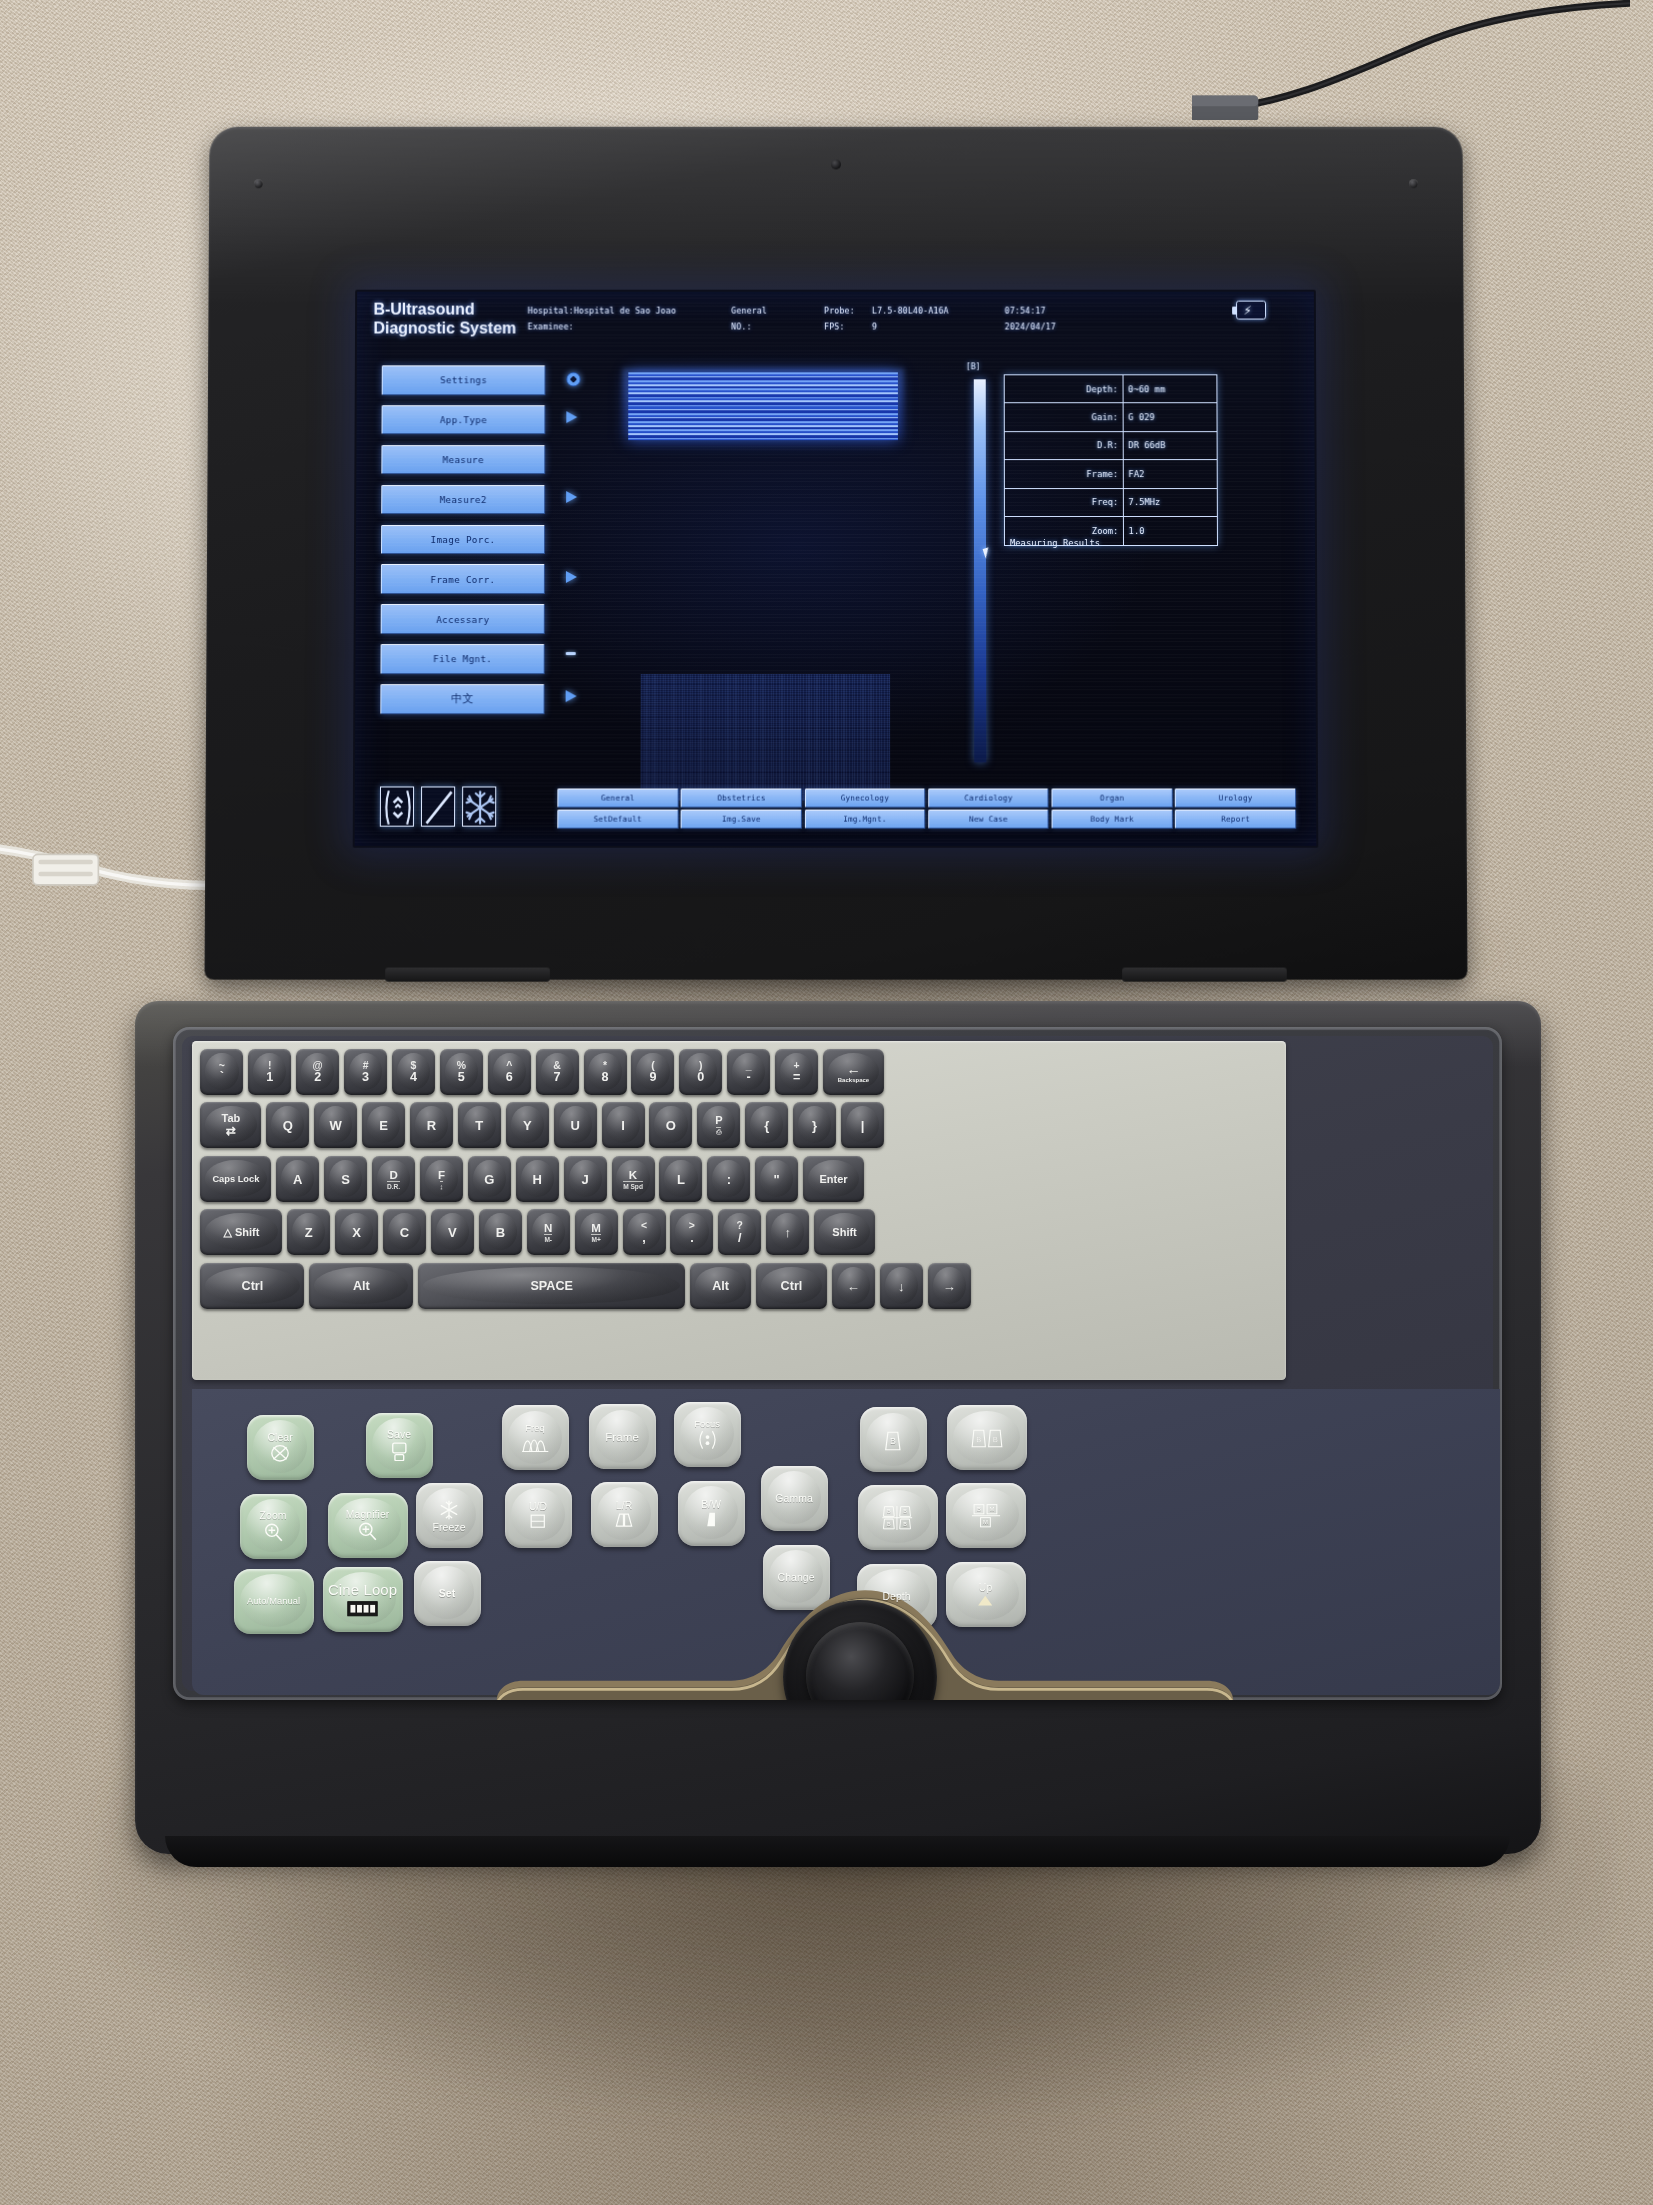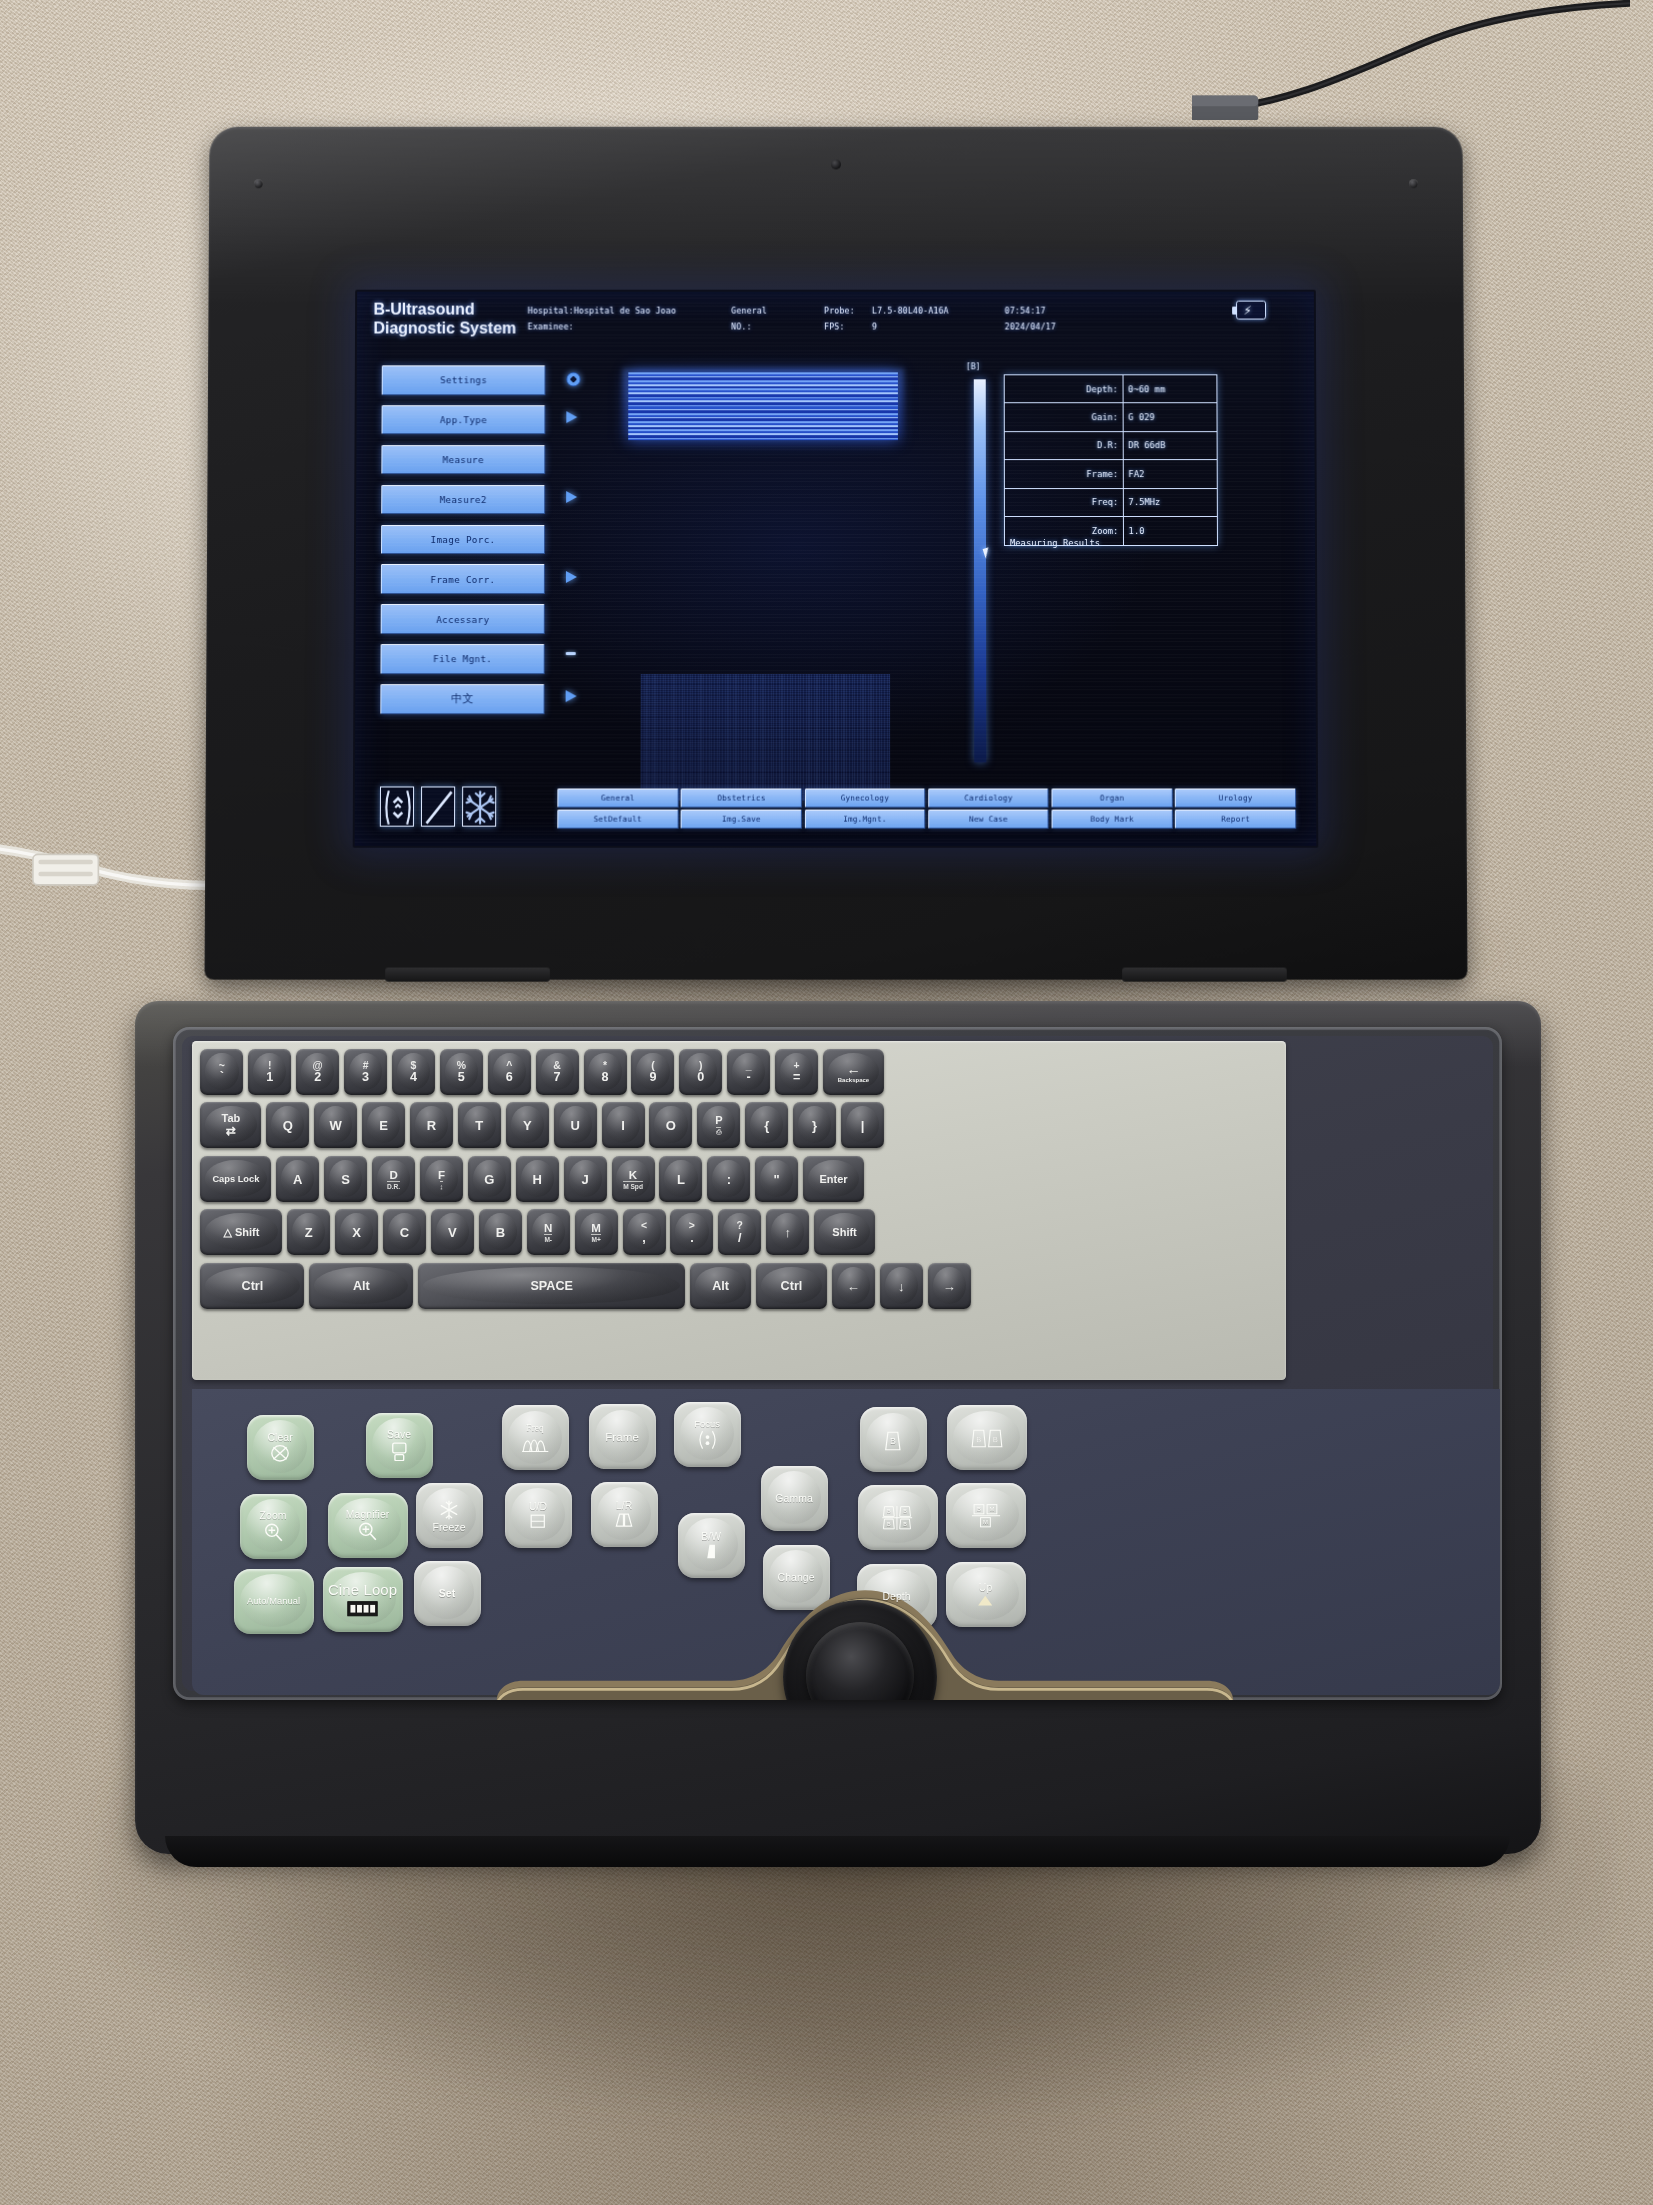--- a/index.html
+++ b/index.html
@@ -896,21 +896,21 @@
               <line x1="20" y1="30" x2="15" y2="34"></line>
                 <line x1="20" y1="30" x2="25" y2="34"></line>
             </g>
           </svg>
           <span class="flab" style="margin-top:1.1px">Freeze</span>
         </div>
         <div class="fbtn" style="left:222px; top:172px;font-weight:bold;">
           <div class="fdome"></div>
           <span class="flab">Set</span>
         </div>
-        <div class="fbtn" style="left:310px; top:16.4px;font-family:Liberation Serif, serif;">
+        <div class="fbtn" style="left:310px; top:16.4px;">
           <div class="fdome"></div>
           <span class="flab" style="font-size:9.3px">Freq</span>
           <svg class="fico" width="28.4" height="18.6" viewBox="0 0 52 34">
             <g fill="none" stroke="#fbfcf8" stroke-width="2.2">
               <path d="M4 32 C 8 6 16 6 20 32"></path>
               <path d="M16 32 C 20 4 28 4 32 32"></path>
               <path d="M28 32 C 32 6 40 6 44 32"></path>
               <line x1="2" y1="32" x2="50" y2="32"></line>
             </g>
           </svg>
@@ -938,21 +938,21 @@
         <div class="fbtn" style="left:482px; top:13px;">
           <div class="fdome"></div>
           <span class="flab" style="font-size:9.3px">Focus</span>
           <svg class="fico" width="21" height="19.7" viewBox="0 0 38 36">
             <path d="M10 2 C 4 12 4 24 10 34" fill="none" stroke="#fbfcf8" stroke-width="2.2"></path>
             <path d="M28 2 C 34 12 34 24 28 34" fill="none" stroke="#fbfcf8" stroke-width="2.2"></path>
             <circle cx="19" cy="13" r="3.4" fill="#fbfcf8"></circle>
             <circle cx="19" cy="24" r="3.4" fill="#fbfcf8"></circle>
           </svg>
         </div>
-        <div class="fbtn" style="left:486px; top:92px;margin-top:32px;">
+        <div class="fbtn" style="left:486px; top:92px;">
           <div class="fdome"></div>
           <span class="flab">B/W</span>
           <svg class="fico" width="14.2" height="16.4" viewBox="0 0 26 30">
             <path d="M6 28 L10 3 L20 3 L20 28 Z" fill="#fbfcf8"></path>
           </svg>
         </div>
         <div class="fbtn" style="left:569px; top:77px;">
           <div class="fdome"></div>
           <span class="flab">Gamma</span>
         </div>

